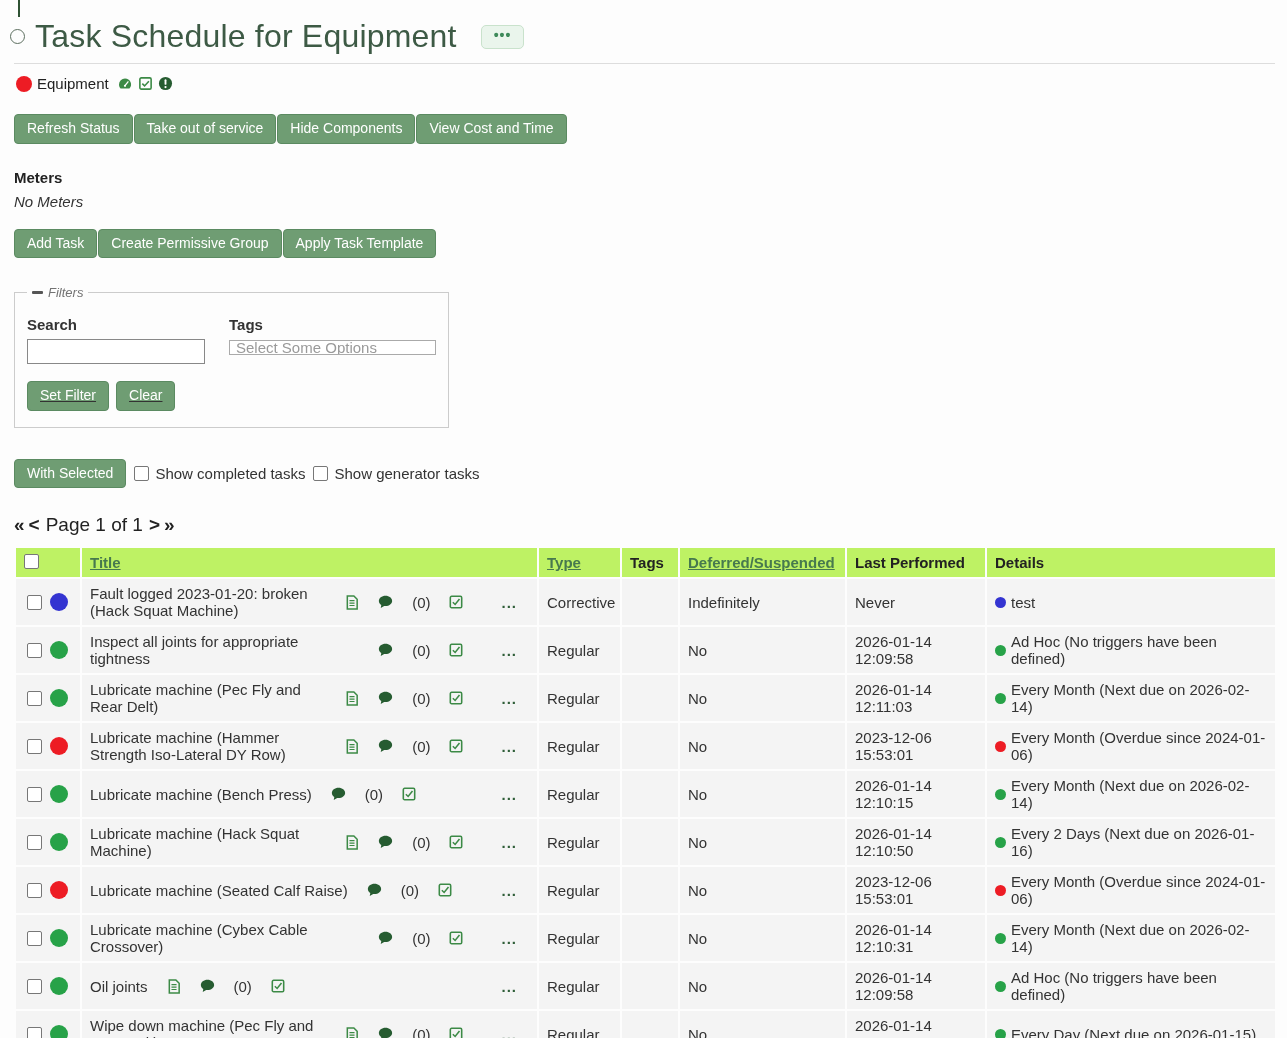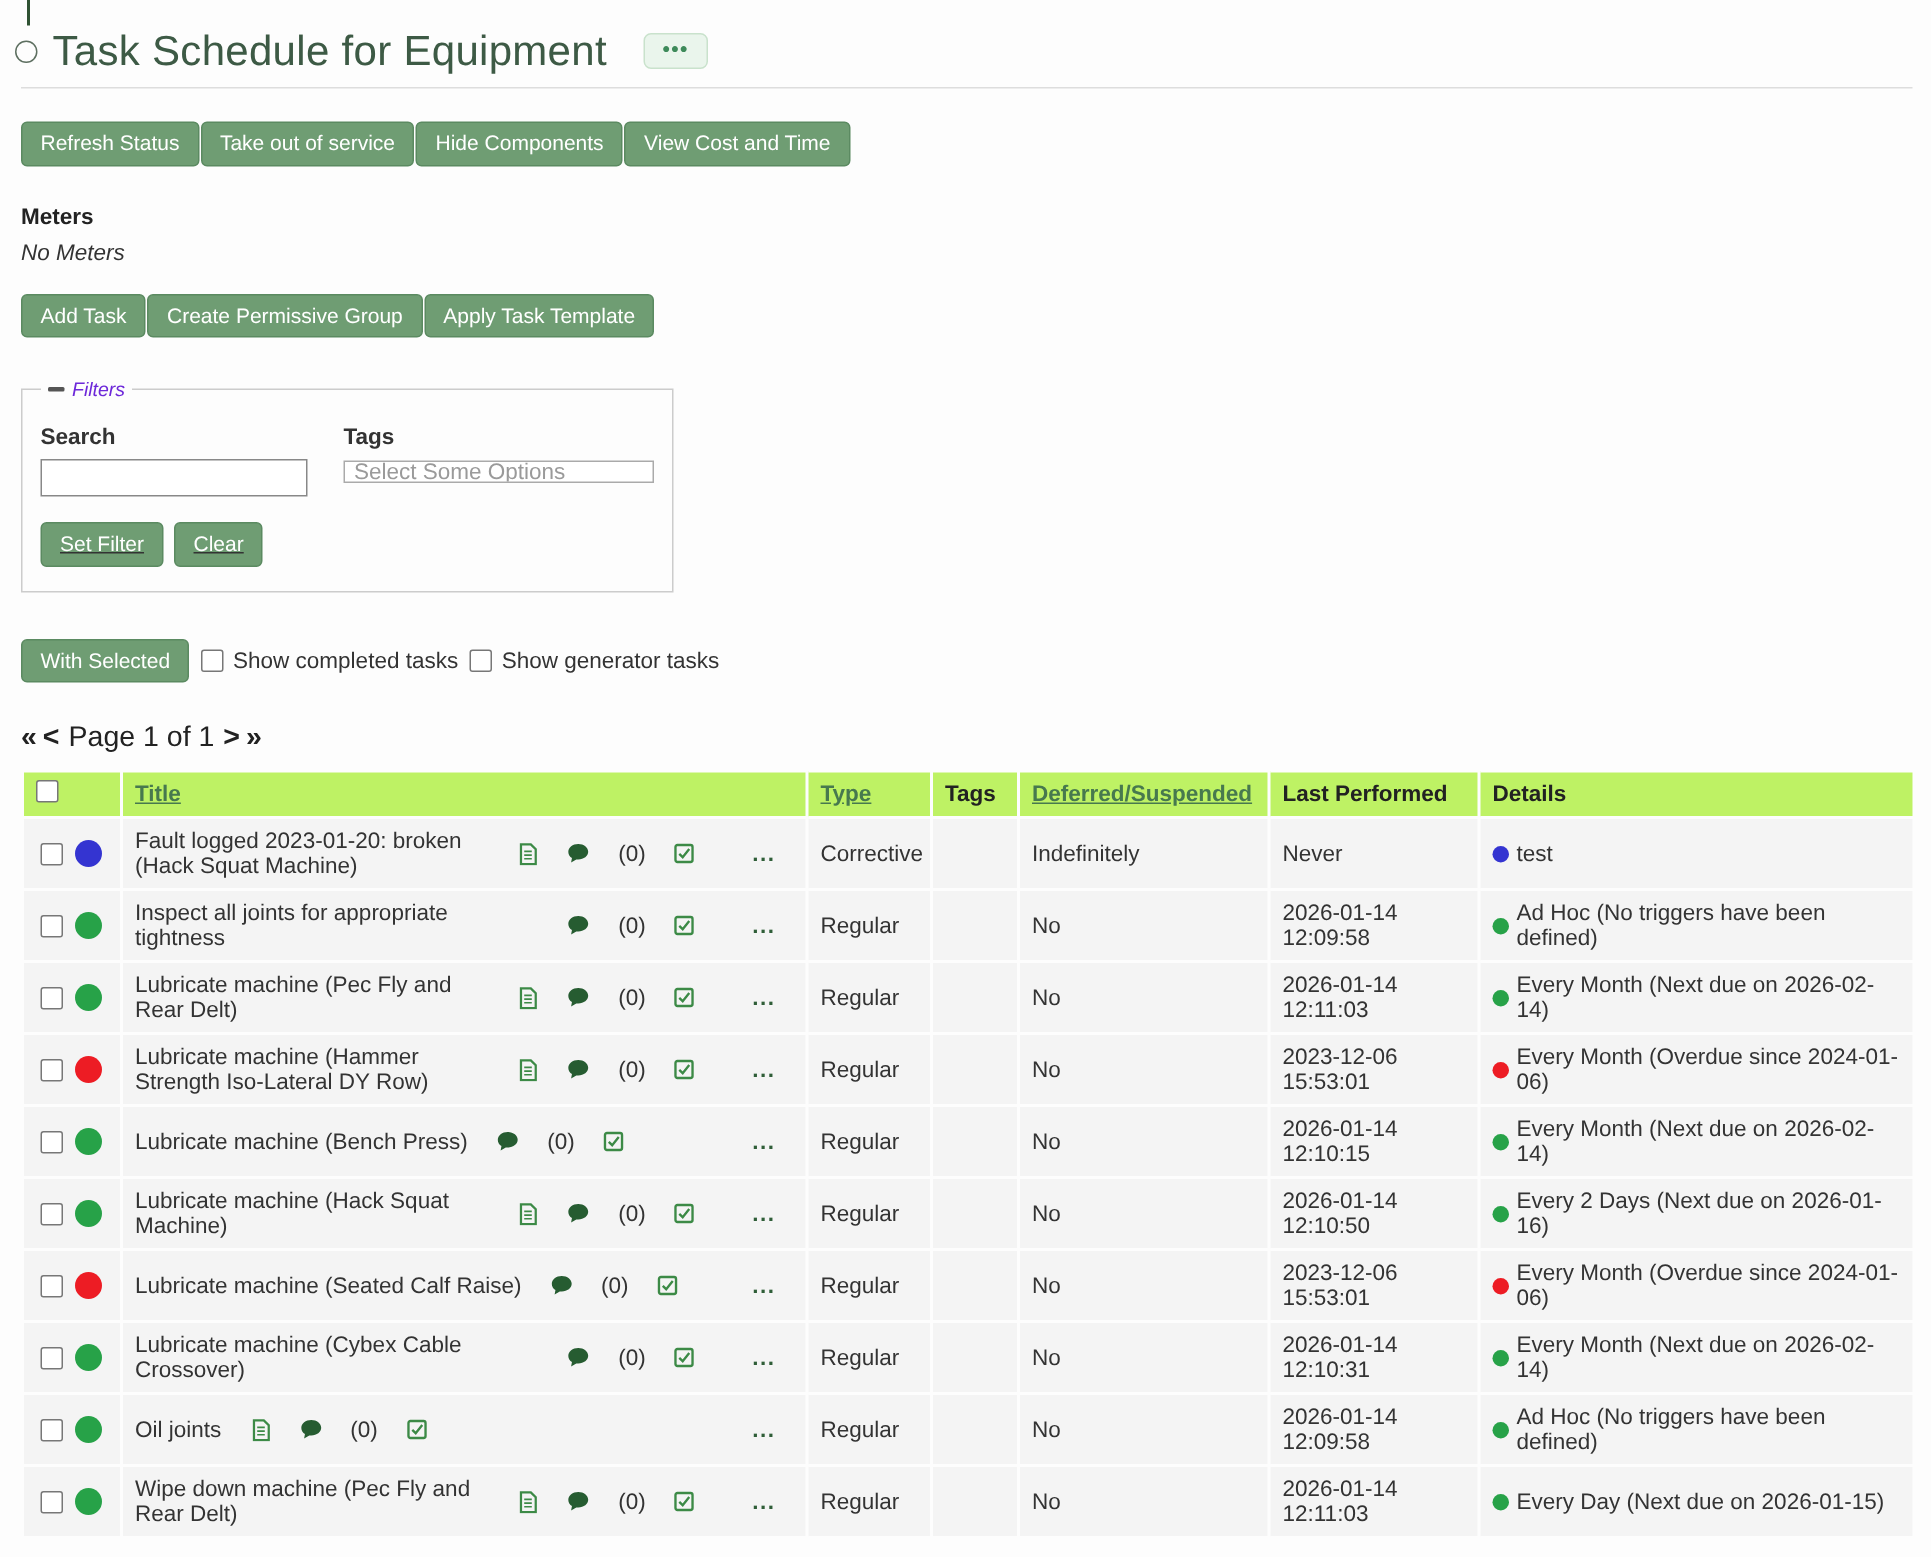--- a/index.html
+++ b/index.html
@@ -7,21 +7,21 @@
   body {
     font-family: "Liberation Sans", "DejaVu Sans", sans-serif;
     font-size: 15px; color: #333; position: relative; min-height: 1038px;
   }
   .page { padding: 0 12px 10px 14px; }
 
   
   .caret-tick { position: absolute; left: 18px; top: 0; width: 2px; height: 17px; background: #2f5233; }
   .title-row { display: flex; align-items: center; gap: 10px; padding-top: 18px; margin-left: -4px; }
   .circle-outline { width: 15px; height: 15px; border: 1.6px solid #5d6f60; border-radius: 50%; background: transparent; flex: 0 0 auto; }
-  h1.page-title { font-size: 28px; font-weight: 400; color: #3d5a45; letter-spacing: .2px; }
+  h1.page-title { font-size: 32px; font-weight: 400; color: #3d5a45; letter-spacing: .2px; }
   .more-btn {
     margin-left: 14px; background: #eaf5ec; border: 1px solid #c9e2cc; border-radius: 5px;
     padding: 2px 12px 6px; color: #3e8a5a; font-weight: 700; font-size: 14px; letter-spacing: 1px; line-height: 1;
     cursor: pointer;
   }
   hr.rule { border: none; border-top: 1px solid #ddd; margin: 8px 0 0 0; }
 
   
   .equip-line { display: flex; align-items: center; gap: 5px; margin: 11px 0 0 2px; }
   .dot { border-radius: 50%; display: inline-block; }
@@ -42,21 +42,21 @@
 
   
   .meters { margin-top: 25px; }
   .meters-title { font-weight: 700; font-size: 15px; color: #222; }
   .meters-empty { font-style: italic; margin-top: 7px; color: #333; }
 
   
   fieldset.filters {
     margin-top: 27px; width: 424px; border: 1px solid #ccc; padding: 10px 12px 16px 12px; background: transparent;
   }
-  fieldset.filters legend { font-style: italic; font-size: 13px; color: #6d28d9; padding: 0 5px; display: flex; align-items: center; gap: 5px; }
+  fieldset.filters legend { font-style: italic; font-size: 13px; color: #737373; padding: 0 5px; display: flex; align-items: center; gap: 5px; }
   .collapse-icon { width: 11px; height: 3px; background: #555; border-radius: 1px; display: inline-block; cursor: pointer; }
   .filter-fields { display: flex; gap: 24px; margin-top: 6px; }
   .field label { font-weight: 700; display: block; margin-bottom: 6px; }
   .field input[type=text] {
     font-family: inherit; font-size: 15px; border: 1px solid #888; background: #fff;
     padding: 3px 6px; width: 178px; height: 25px;
   }
   .field input.tags { width: 207px; height: 15px; border: 1px solid #aaa; }
   .field input::placeholder { color: #9a9a9a; }
   .filter-btns { display: flex; gap: 7px; margin-top: 17px; text-decoration: underline; }
@@ -97,20 +97,44 @@
 
 <div class="page">
 
   <div class="title-row">
     <span class="circle-outline"></span>
     <h1 class="page-title">Task Schedule for Equipment</h1>
     <button class="more-btn">•••</button>
   </div>
   <hr class="rule">
 
+  <div class="equip-line">
+    <span class="dot red big"></span>
+    <span class="equip-label">Equipment</span>
+    <span class="inline-icon">
+      <svg width="16" height="16" viewBox="0 0 16 16">
+          <path d="M8 2.5a6 6 0 0 0-6 6c0 1.6.6 3 1.6 4.1h8.8A6 6 0 0 0 8 2.5z" fill="#3c8a46"></path>
+          <path d="M8 9.6 11 5.8" stroke="#fff" stroke-width="1.3" stroke-linecap="round"></path>
+          <circle cx="8" cy="9.8" r="1.1" fill="#fff"></circle>
+        </svg>
+    </span>
+    <span class="inline-icon">
+      <svg width="15" height="15" viewBox="0 0 16 16">
+          <rect x="2" y="2" width="12" height="12" rx="1.5" fill="none" stroke="#3c8a46" stroke-width="1.7"></rect>
+          <path d="M4.6 8.2 7 10.6 11.6 5.6" fill="none" stroke="#3c8a46" stroke-width="1.7"></path>
+        </svg>
+    </span>
+    <span class="inline-icon">
+      <svg width="15" height="15" viewBox="0 0 16 16">
+          <circle cx="8" cy="8" r="7" fill="#265c31"></circle>
+          <rect x="7" y="3.4" width="2" height="6" rx="1" fill="#fff"></rect>
+          <circle cx="8" cy="11.8" r="1.2" fill="#fff"></circle>
+        </svg>
+    </span>
+  </div>
 
   <div class="btn-row">
     <button class="btn">Refresh Status</button>
     <button class="btn">Take out of service</button>
     <button class="btn">Hide Components</button>
     <button class="btn">View Cost and Time</button>
   </div>
 
   <div class="meters">
     <div class="meters-title">Meters</div>

